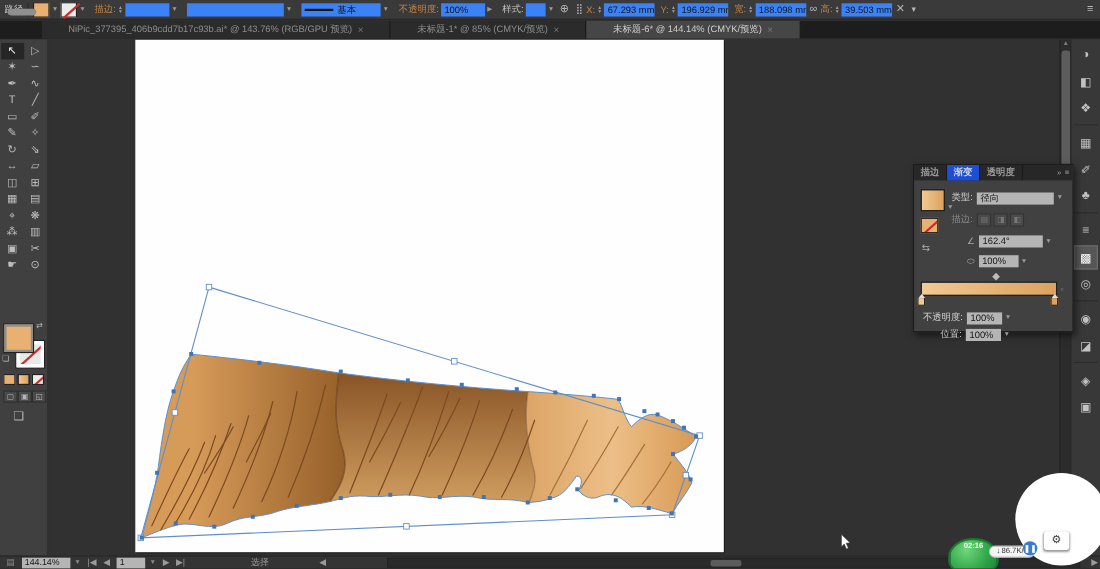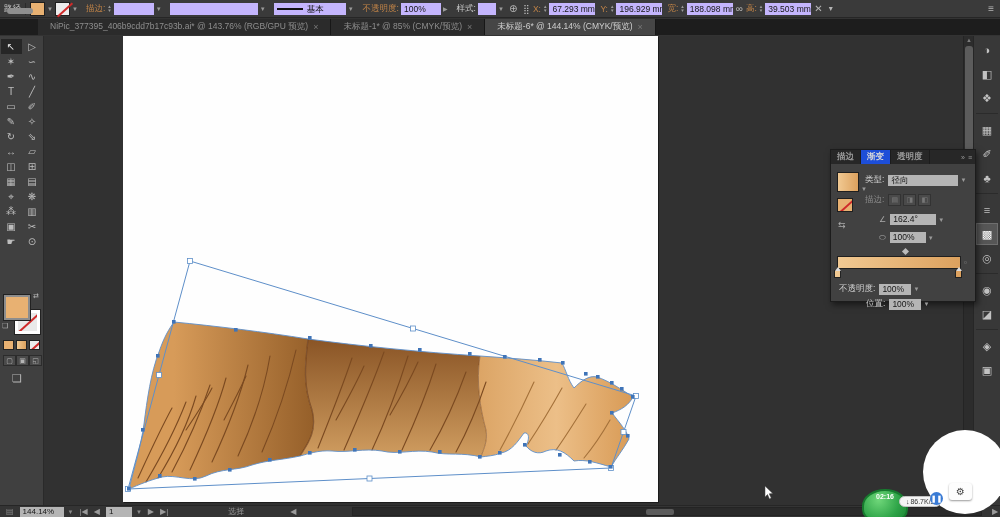--- a/index.html
+++ b/index.html
@@ -5,31 +5,31 @@
   html,body{margin:0;padding:0;background:#222;}
   *{box-sizing:border-box;font-family:"Liberation Sans","DejaVu Sans",sans-serif;}
   #app{position:relative;width:1000px;height:517px;background:#333;overflow:hidden;user-select:none;}
 
   
   #control-bar{position:absolute;left:0;top:0;width:1000px;height:18px;background:#3a3a3a;
     border-bottom:1px solid #262626;display:flex;align-items:center;font-size:8.5px;color:#c9c9c9;}
   .cb-sep{width:1px;height:12px;background:#2a2a2a;margin:0 4px;}
   .lbl{color:#c9c9c9;white-space:nowrap;}
   .lbl-o{color:#c08347;white-space:nowrap;}
-  .fld{background:#c4b5fd;color:#161616;height:12px;line-height:12px;padding:0 3px;white-space:nowrap;overflow:hidden;}
+  .fld{background:#3b82f6;color:#161616;height:12px;line-height:12px;padding:0 3px;white-space:nowrap;overflow:hidden;}
   .drop{color:#9a9a9a;font-size:6px;margin:0 2px;}
   .stepper{display:inline-flex;flex-direction:column;font-size:4.5px;color:#9a9a9a;line-height:4px;margin:0 2px;}
   .swatch{width:15px;height:14px;border:1px solid #1f1f1f;position:relative;}
   .none-slash{position:absolute;left:-1px;top:6px;width:20px;height:2px;background:#cf2a2a;transform:rotate(-42deg);}
   .mini-icon{color:#b5b5b5;font-size:10px;margin:0 3px;}
 
   
   #tab-bar{position:absolute;left:0;top:19px;width:1000px;height:16px;background:#1d1d1d;display:flex;align-items:stretch;}
   #tabbar-pill{position:absolute;left:7px;top:8px;width:26px;height:6px;border-radius:3px;background:#8f8f8f;}
-  .tab{display:flex;align-items:center;gap:5px;padding:0 12px;font-size:8.5px;color:#8e8e8e;background:#2b2b2b;
+  .tab{display:flex;align-items:center;gap:5px;padding:0 24px;font-size:8.5px;color:#8e8e8e;background:#2b2b2b;
     border-right:1px solid #171717;white-space:nowrap;}
   .tab.active{background:#464646;color:#cfcfcf;}
   .tab .close{font-size:9px;color:#777;}
   #tab-spacer{width:38px;background:#1d1d1d;}
 
   
   #tool-panel{position:absolute;left:0;top:36px;width:44px;height:469px;background:#404040;border-right:1px solid #2a2a2a;}
   #tools-grid{display:grid;grid-template-columns:21px 21px;justify-content:center;padding-top:3px;}
   .tool{height:15px;display:flex;align-items:center;justify-content:center;font-size:10px;color:#bdbdbd;}
   .tool.sel{background:#262626;color:#f0f0f0;}
@@ -407,41 +407,41 @@
     <div class="grow" style="left:34px;top:44px;color:#8a8a8a">
       <span>描边:</span>
       <span style="display:inline-flex;margin-left:4px">
         <span class="btn3">▤</span>
         <span class="btn3">◨</span>
         <span class="btn3">◧</span>
       </span>
     </div>
     <div class="grow" style="left:48px;top:64px">
       <span style="color:#aaa;font-size:8px">∠</span>
-      <span class="gfld" style="width:46px;margin-left:4px">162.4°</span>
+      <span class="gfld" style="width:58px;margin-left:4px">162.4°</span>
       <span class="gdrop">▼</span>
     </div>
     <div class="grow" style="left:48px;top:82px">
       <span style="color:#aaa;font-size:8px">⬭</span>
       <span class="gfld" style="width:36px;margin-left:4px">100%</span>
       <span class="gdrop">▼</span>
     </div>
 
     <div id="gslider-mid"></div>
     <div id="gslider" style="background: linear-gradient(90deg, rgb(241, 201, 146), rgb(220, 161, 94));"></div>
     <span id="gstop-del">▫</span>
     <div class="gstop" style="left: 3px; top: 120px; background: rgb(241, 201, 146);"></div>
     <div class="gstop" style="left: 124px; top: 120px; background: rgb(220, 161, 94);"></div>
 
     <div class="grow" style="left:8px;top:133px">
       <span>不透明度:</span>
       <span class="gfld" style="width:32px;margin-left:4px">100%</span>
       <span class="gdrop">▼</span>
     </div>
-    <div class="grow" style="left:35px;top:148px">
+    <div class="grow" style="left:24px;top:148px">
       <span>位置:</span>
       <span class="gfld" style="width:32px;margin-left:4px">100%</span>
       <span class="gdrop">▼</span>
     </div>
   </div>
 
   <div id="status-bar">
     <span class="sb-item" style="color:#8a8a8a">▤</span>
     <span class="sb-fld sb-item" style="width:44px">144.14%</span>
     <span class="sb-arrow">▼</span>

